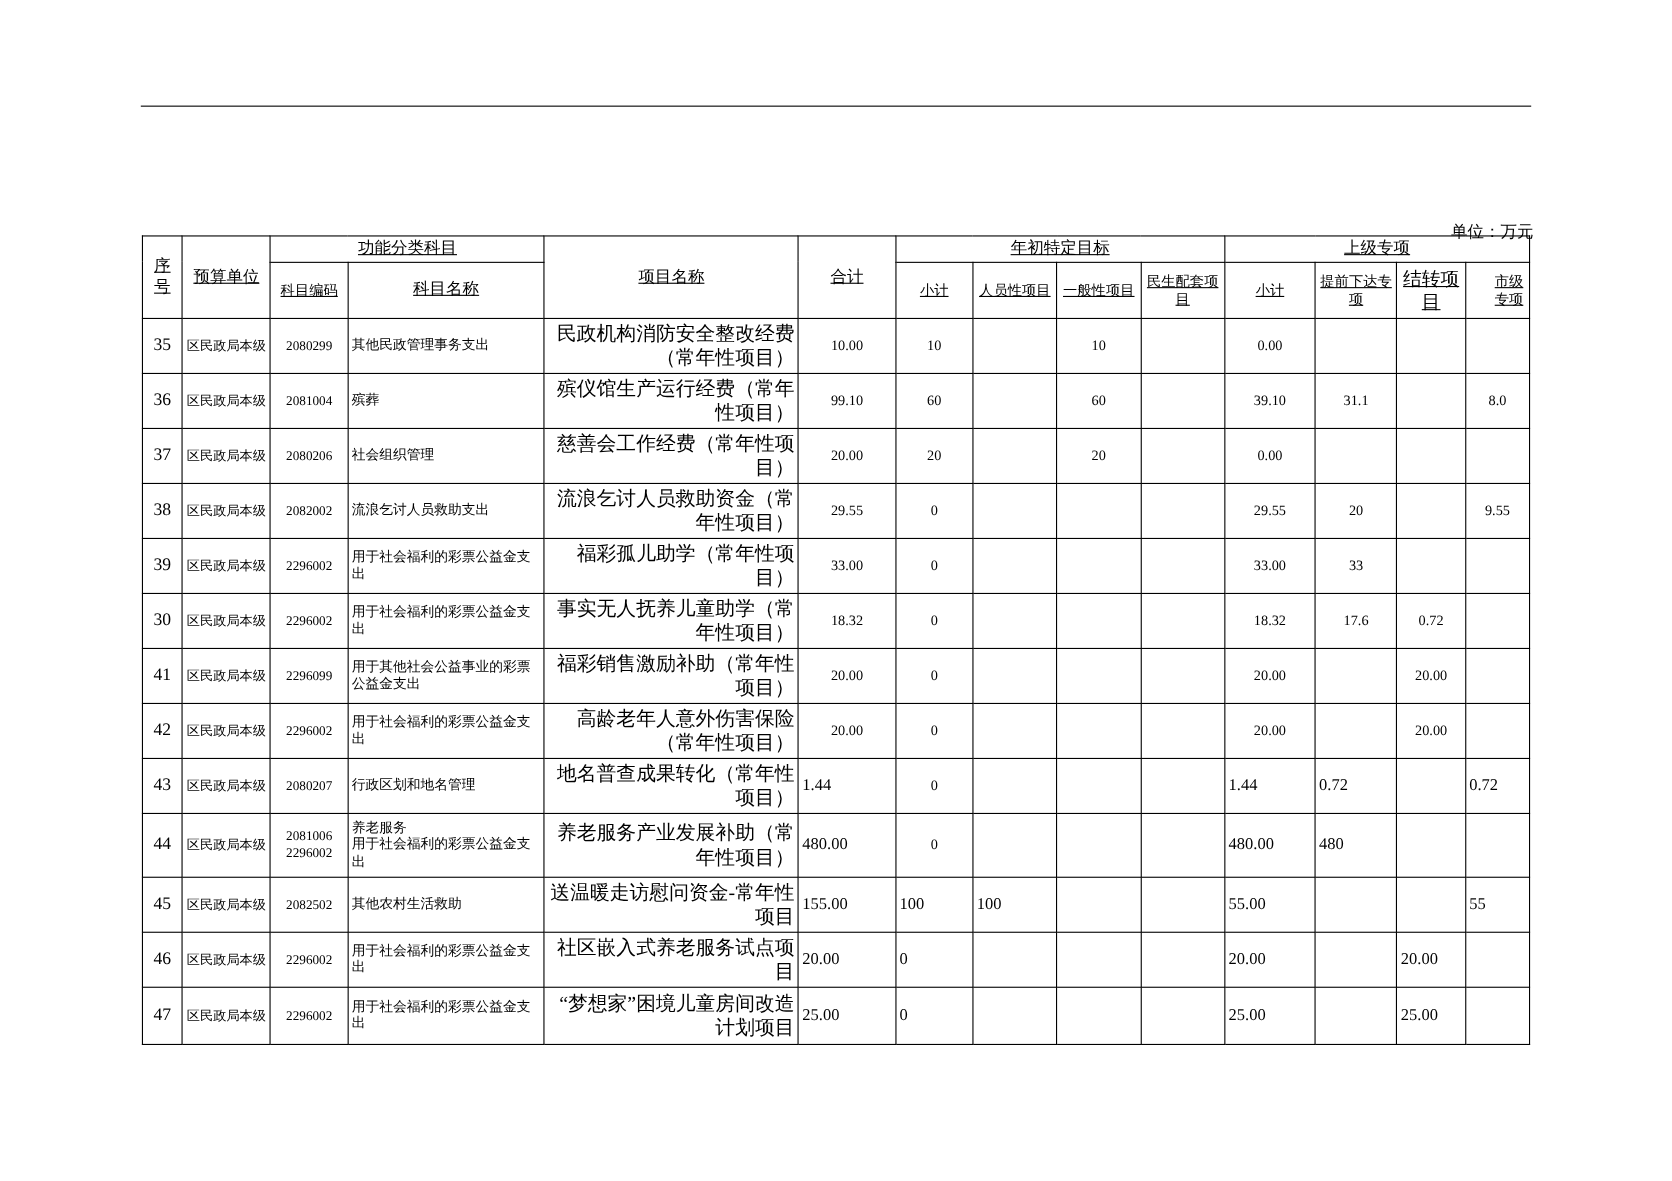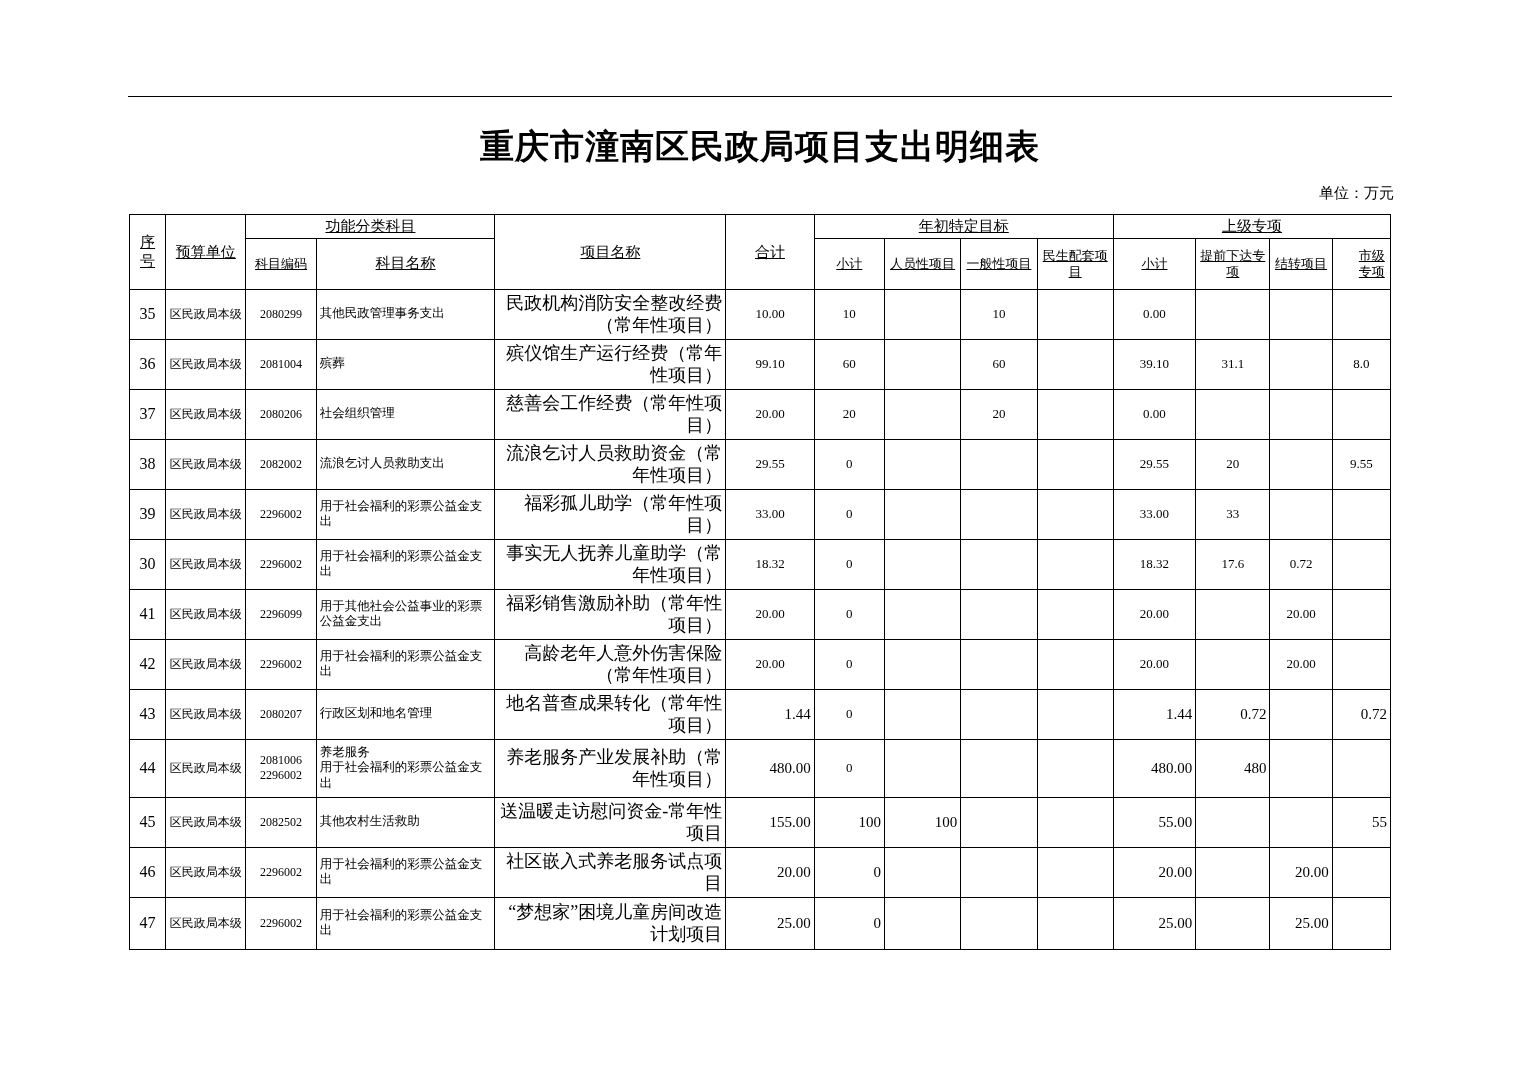--- a/index.html
+++ b/index.html
@@ -36,21 +36,21 @@
     width: 1520px;
     text-align: center;
     font-size: 34px;
     font-weight: bold;
     letter-spacing: 1px;
     font-family: "Liberation Serif", "DejaVu Serif", serif;
   }
   .unit-line {
     position: absolute;
     right: 126px;
-    top: 184px;
+    top: 201px;
     font-size: 15px;
   }
   table.main {
     position: absolute;
     left: 129px;
     top: 214px;
     width: 1262px;
     border-collapse: collapse;
     table-layout: fixed;
     font-size: 13px;
@@ -81,33 +81,32 @@
   .h-advance { width: 74px; }
   .h-carry { width: 62px; }
   .h-city { width: 58px; }
 
   .row-seq { text-align: center; font-size: 16px; }
   .row-unit { text-align: center; font-size: 12px; }
   .row-code { text-align: center; font-size: 12px; }
   .row-name { text-align: left; font-size: 12.5px; }
   .row-proj { text-align: right; font-size: 18px; }
   .row-num { text-align: center; font-size: 13px; }
-  .row-num-big { text-align: right; font-size: 15px; }
+  .row-num-big { text-align: left; font-size: 15px; }
 
   .two-line { white-space: pre-line; }
   tbody tr { height: 50px; }
 </style>
 </head>
 <body>
 
 <div class="page">
 
   <div class="top-rule"></div>
 
-  <div class="doc-title">重庆市潼南区民政局项目支出明细表</div>
 
   <div class="unit-line">单位：万元</div>
 
   <table class="main">
     <colgroup>
       <col class="h-seq">
         <col class="h-unit">
         <col class="h-code">
         <col class="h-name">
       <col class="h-proj">
@@ -133,21 +132,21 @@
       </tr>
       <tr>
         <td style="height:46px; font-size:13px;">科目编码</td>
         <td>科目名称</td>
         <td style="font-size:13px;">小计</td>
         <td style="font-size:13px;margin-left:14px;">人员性项目</td>
         <td style="font-size:13px;">一般性项目</td>
         <td style="font-size:13px;">民生配套项目</td>
         <td style="font-size:13px;">小计</td>
         <td style="font-size:13px;">提前下达专项</td>
-        <td style="font-size:13px;">结转项目</td>
+        <td style="font-size:17px;">结转项目</td>
         <td style="font-size:13px;padding-left:24px;">市级专项</td>
       </tr>
     </thead>
     <tbody>
 
       <tr>
         <td class="row-seq">35</td>
         <td class="row-unit">区民政局本级</td>
         <td class="row-code two-line">2080299</td>
         <td class="row-name two-line">其他民政管理事务支出</td>

